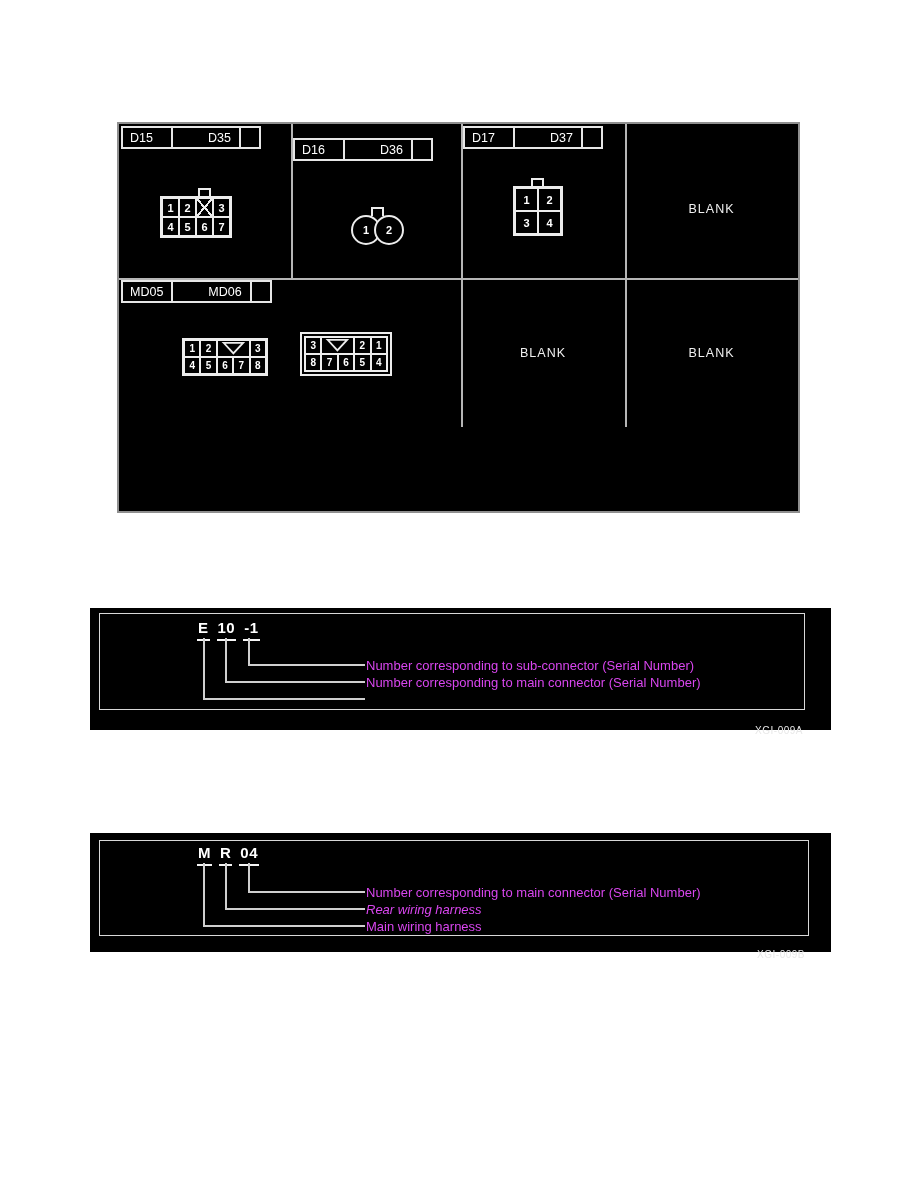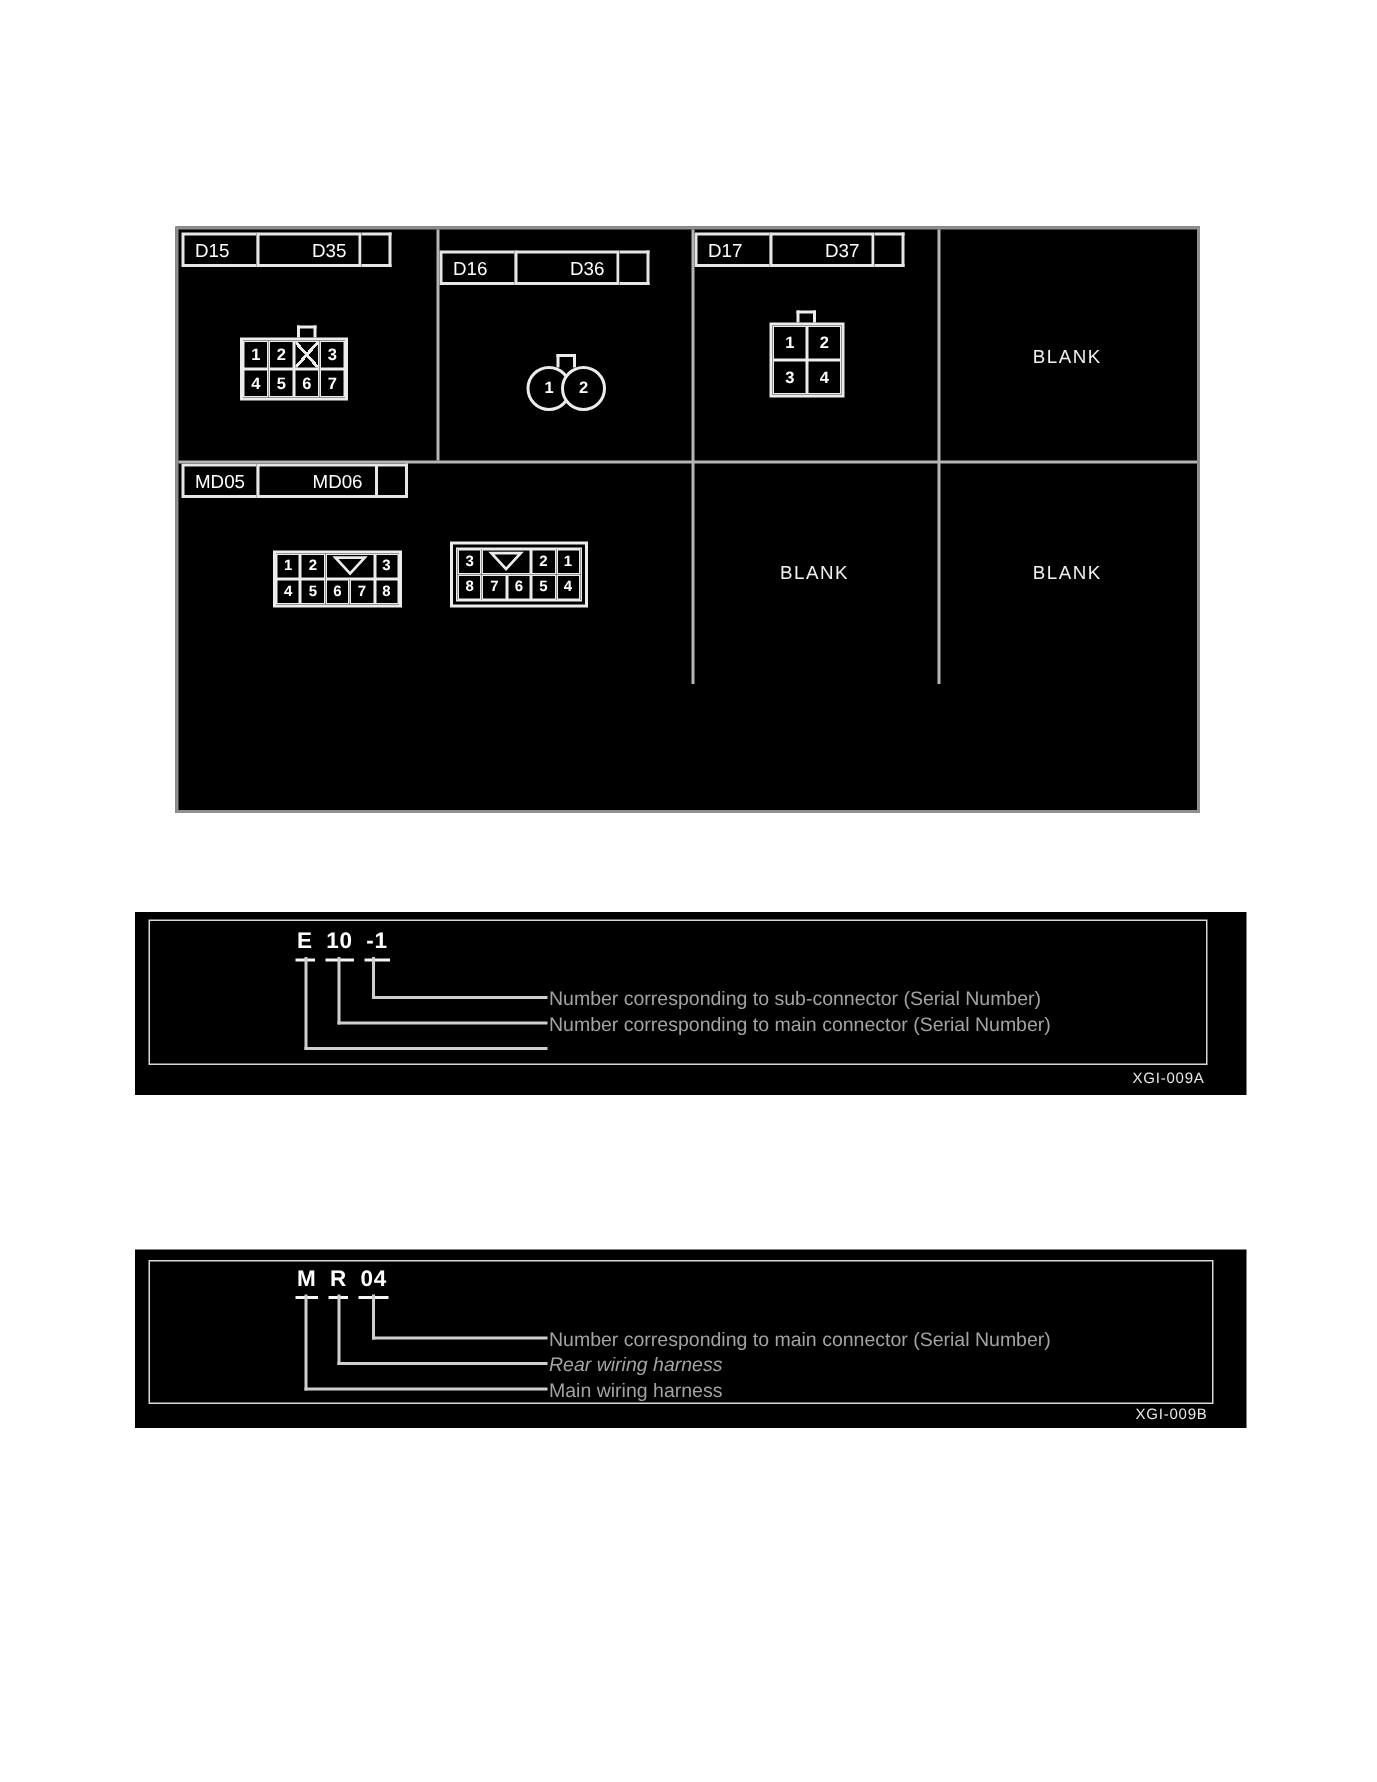--- a/index.html
+++ b/index.html
@@ -5,21 +5,21 @@
   * { box-sizing: border-box; margin: 0; padding: 0; }
   html, body { background: #ffffff; }
   body {
     width: 918px; height: 1188px; position: relative;
     font-family: "Liberation Sans", sans-serif; color: #ffffff;
     overflow: hidden;
   }
   .panel { position: absolute; background: #000000; }
 
   
-  #connector-panel { left: 117px; top: 122px; width: 683px; height: 391px; border: 2px solid #8f8f8f; margin-top: 29px; }
+  #connector-panel { left: 117px; top: 122px; width: 683px; height: 391px; border: 2px solid #8f8f8f; }
   .gridline { position: absolute; background: #b5b5b5; }
   .gridline.v { width: 2px; }
   .gridline.h { height: 2px; }
   .cell { position: absolute; }
   .blank-cell { display: flex; align-items: center; justify-content: center; }
   .blank-text { font-size: 12.5px; letter-spacing: 1px; color: #f0f0f0; }
 
   .labelrow { position: absolute; top: 2px; left: 2px; display: flex; }
   .labelbox {
     border: 2px solid #e6e6e6; background: #000; height: 23px; min-width: 52px;
@@ -63,22 +63,22 @@
   #mainrear-panel { left: 90px; top: 833px; width: 741px; height: 119px; }
   .inner-border { position: absolute; border: 1px solid #d8d8d8; }
   #engine-inner { left: 9px; top: 5px; width: 706px; height: 97px; }
   #mainrear-inner { left: 9px; top: 7px; width: 710px; height: 96px; }
 
   .code-row { position: absolute; display: flex; gap: 7px; font-size: 15px; font-weight: bold; color: #fff; }
   .code-part { border-bottom: 2px solid #f5f5f5; padding: 0 1px 3px 1px; letter-spacing: 0.5px; }
 
   .vline { position: absolute; width: 2px; background: #cfcfcf; }
   .hline { position: absolute; height: 2px; background: #cfcfcf; }
-  .callout-label { position: absolute; font-size: 13px; color: #a3a3a3; white-space: nowrap; }
-  .figure-id { position: absolute; font-size: 10px; letter-spacing: 0.5px; color: #e8e8e8; }
+  .callout-label { position: absolute; font-size: 13px; color: #d946ef; white-space: nowrap; }
+  .figure-id { position: absolute; font-size: 10px; letter-spacing: 0.5px; color: #e8e8e8; margin-top: 11px; }
 </style>
 </head>
 <body>
 
 <div class="panel" id="connector-panel">
 
   <div class="gridline v" style="left:172px;top:0;height:154px;"></div>
   <div class="gridline v" style="left:342px;top:0;height:303px;"></div>
   <div class="gridline v" style="left:506px;top:0;height:303px;"></div>
   <div class="gridline h" style="left:0;top:154px;width:679px;"></div>

